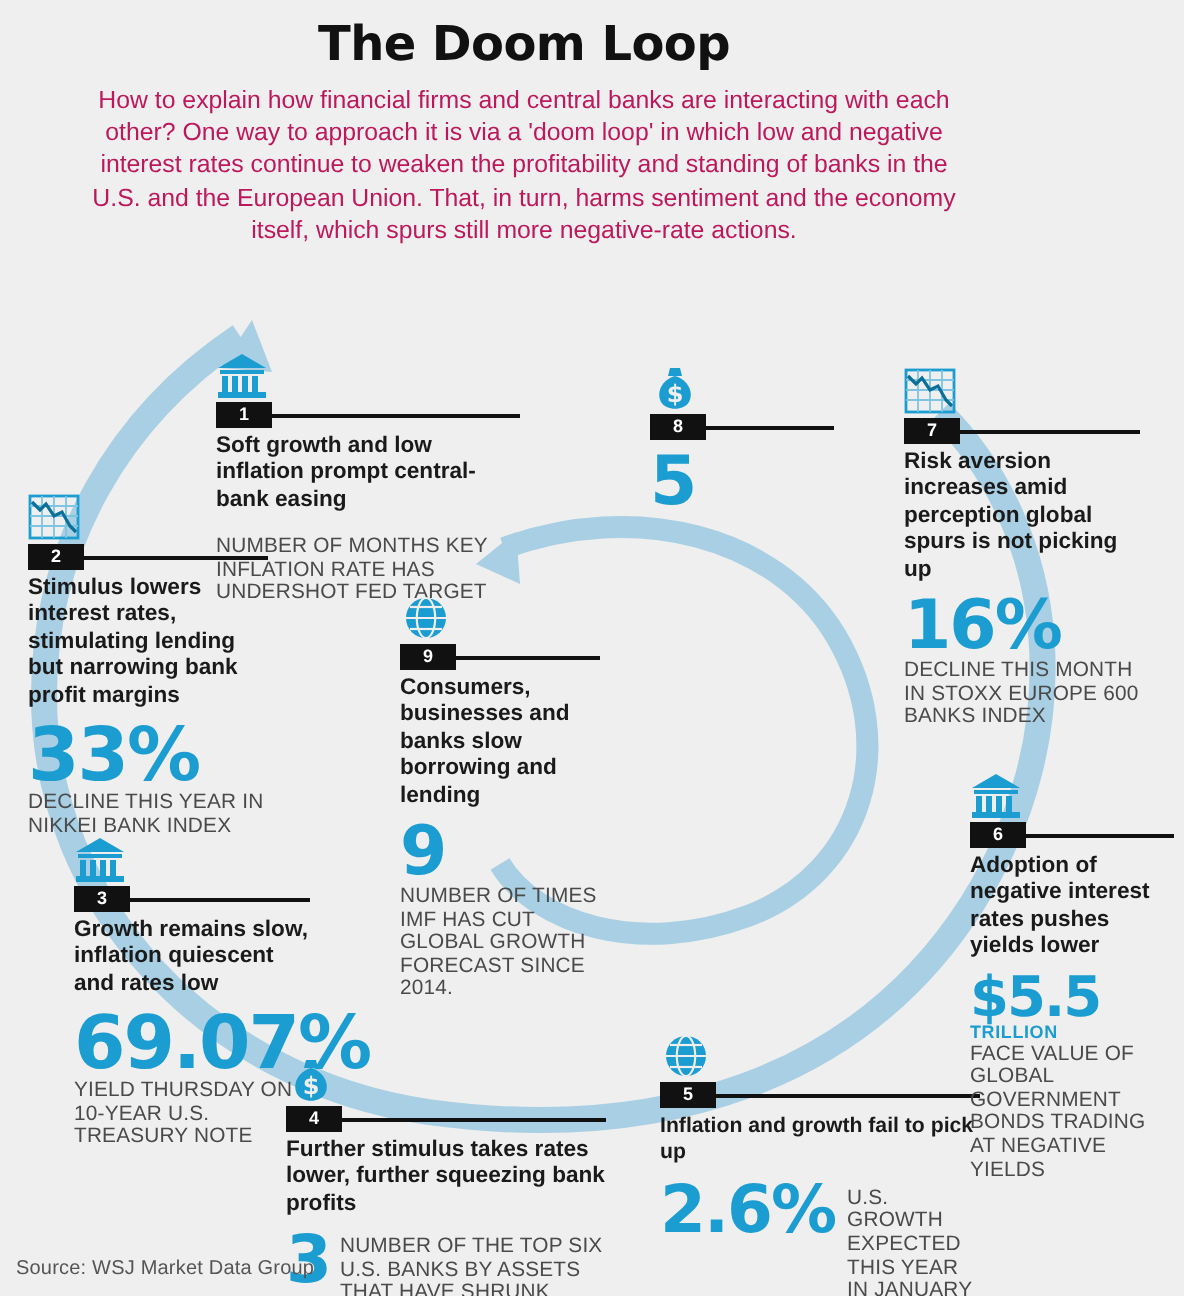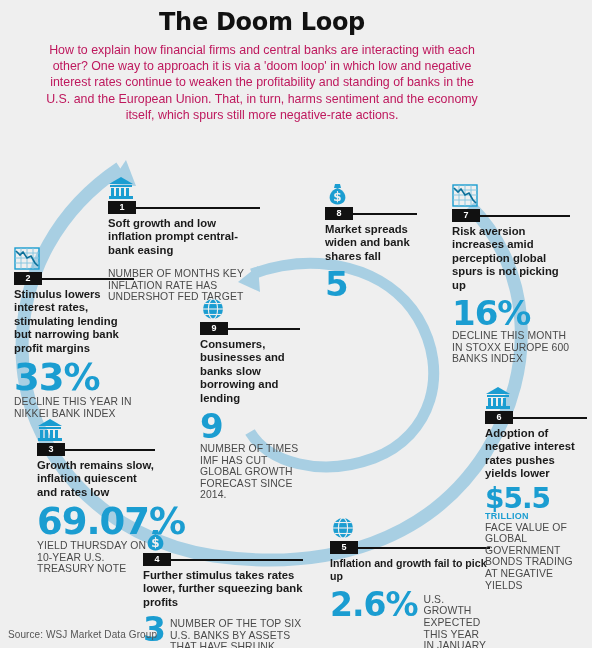--- a/index.html
+++ b/index.html
@@ -322,21 +322,20 @@
           <path d="M10 2 L9 6 L16 6 L15 2 Z" fill="#1b9dd1"></path>
           <path d="M12.5 6 C6 8, 3 14, 5.5 19 C8 23.5, 17 23.5, 19.5 19 C22 14, 19 8, 12.5 6 Z" fill="#1b9dd1"></path>
           <text x="12.5" y="19" font-family="DejaVu Sans, sans-serif" font-size="12" font-weight="bold" fill="#efefef" text-anchor="middle">$</text>
         </svg>
       </span>
       <div class="badge-row">
         <span class="badge">8</span>
         <span class="rule"></span>
       </div>
     </div>
-    <div class="headline">Market spreads widen and bank shares fall</div>
     <div class="stat-wrap">
       <div class="bignum">5</div>
     </div>
   </div>
 
   <div class="node" id="node-9">
     <div class="node-head">
       <span class="icon">
         <svg viewBox="0 0 26 24" width="26" height="24">
           <circle cx="13" cy="12" r="10" fill="#1b9dd1"></circle>

